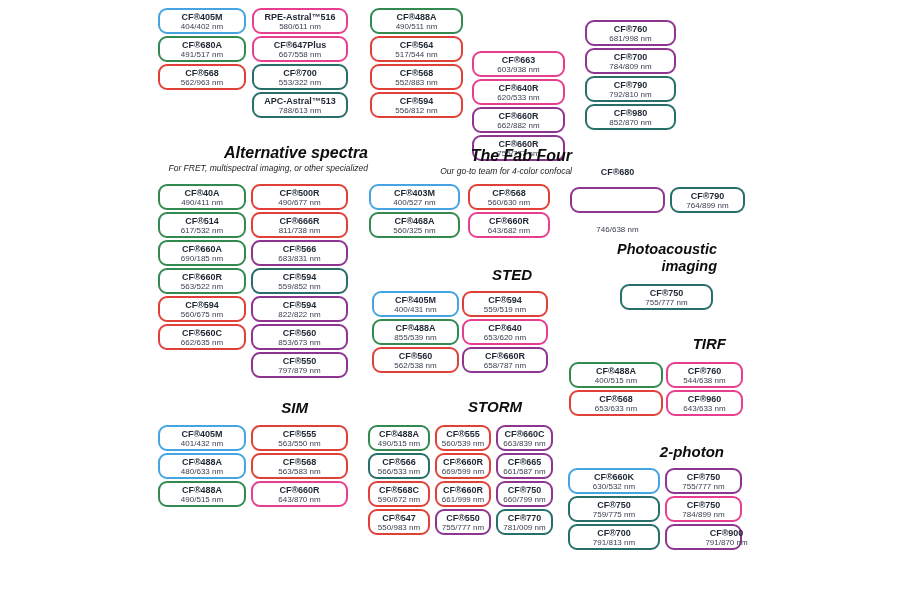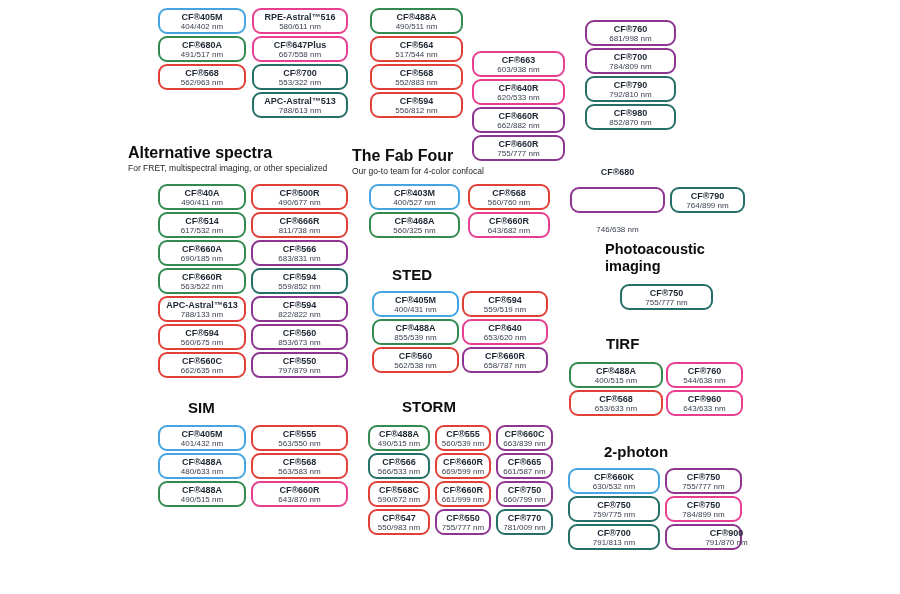--- a/index.html
+++ b/index.html
@@ -3,21 +3,21 @@
 <meta charset="utf-8">
 <style>
   html,body{margin:0;padding:0;background:#ffffff;}
   .canvas{position:relative;width:900px;height:594px;background:#ffffff;overflow:hidden;
           font-family:"Liberation Sans", sans-serif;color:#1e2733;}
   .col{position:absolute;display:flex;flex-direction:column;gap:2px;}
   .chip{box-sizing:border-box;height:26px;border:2px solid #888;border-radius:9px;background:#fff;
         display:flex;flex-direction:column;justify-content:center;align-items:center;line-height:1;}
   .chip-name{font-size:9px;font-weight:bold;color:#1e2733;line-height:10px;white-space:nowrap;}
   .chip-value{font-size:8px;color:#3a4150;line-height:9px;white-space:nowrap;}
-  .sec-header{position:absolute;text-align:left;}
+  .sec-header{position:absolute;text-align:right;font-style:italic;}
   .sec-title{font-size:16px;font-weight:bold;color:#0d0d0d;line-height:18px;margin:0;}
   .sec-title.small{font-size:15px;line-height:17px;}
   .sec-title.wrap{font-size:14.5px;line-height:17px;}
   .sec-subtitle{font-size:8.5px;color:#1e1e1e;line-height:11px;margin:1px 0 0 0;}
 
   
   #col-top-0{left:158px;top:8px;width:88px;}
   #col-top-1{left:252px;top:8px;width:96px;}
   #col-top-2{left:370px;top:8px;width:93px;}
   #col-top-3{left:472px;top:8px;width:93px;margin-top:43px;}
@@ -191,24 +191,20 @@
   <div class="chip" style="border-color: rgb(51, 138, 81);">
     <span class="chip-name">CF®660A</span>
     <span class="chip-value">690/185 nm</span>
   </div>
 
   <div class="chip" style="border-color: rgb(51, 138, 81);">
     <span class="chip-name">CF®660R</span>
     <span class="chip-value">563/522 nm</span>
   </div>
 
-  <div class="chip" style="border-color: rgb(224, 64, 56);">
-    <span class="chip-name">APC-Astral™613</span>
-    <span class="chip-value">788/133 nm</span>
-  </div>
 
   <div class="chip" style="border-color: rgb(224, 64, 56);">
     <span class="chip-name">CF®594</span>
     <span class="chip-value">560/675 nm</span>
   </div>
 
   <div class="chip" style="border-color: rgb(224, 64, 56);">
     <span class="chip-name">CF®560C</span>
     <span class="chip-value">662/635 nm</span>
   </div>
@@ -261,21 +257,21 @@
   </div>
 
   <div class="chip" style="border-color: rgb(51, 138, 81);">
     <span class="chip-name">CF®468A</span>
     <span class="chip-value">560/325 nm</span>
   </div>
 </div>
   <div class="col" id="col-fab-1">
   <div class="chip" style="border-color: rgb(224, 64, 56);">
     <span class="chip-name">CF®568</span>
-    <span class="chip-value">560/760 nm</span>
+    <span class="chip-value">560/630 nm</span>
   </div>
 
   <div class="chip" style="border-color: rgb(232, 62, 143);">
     <span class="chip-name">CF®660R</span>
     <span class="chip-value">643/682 nm</span>
   </div>
 </div>
 
   <div class="sec-header" id="hdr-sted">
     <h2 class="sec-title small">STED</h2>

